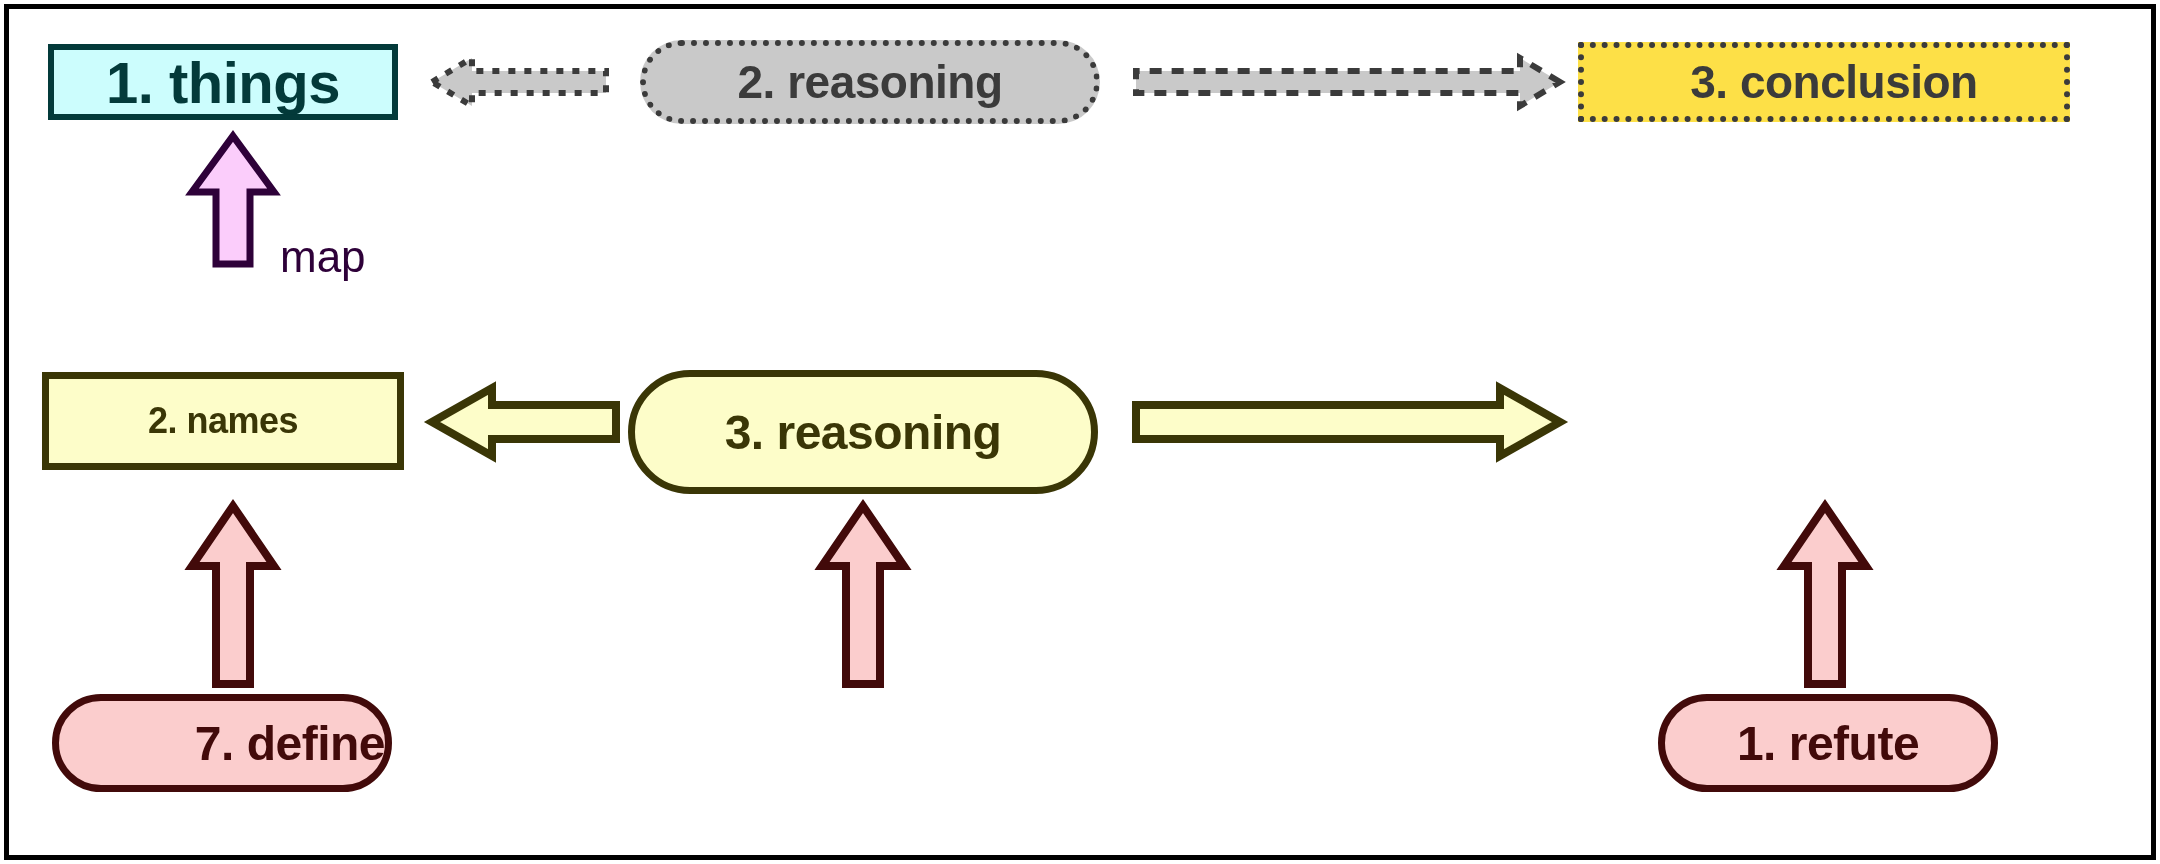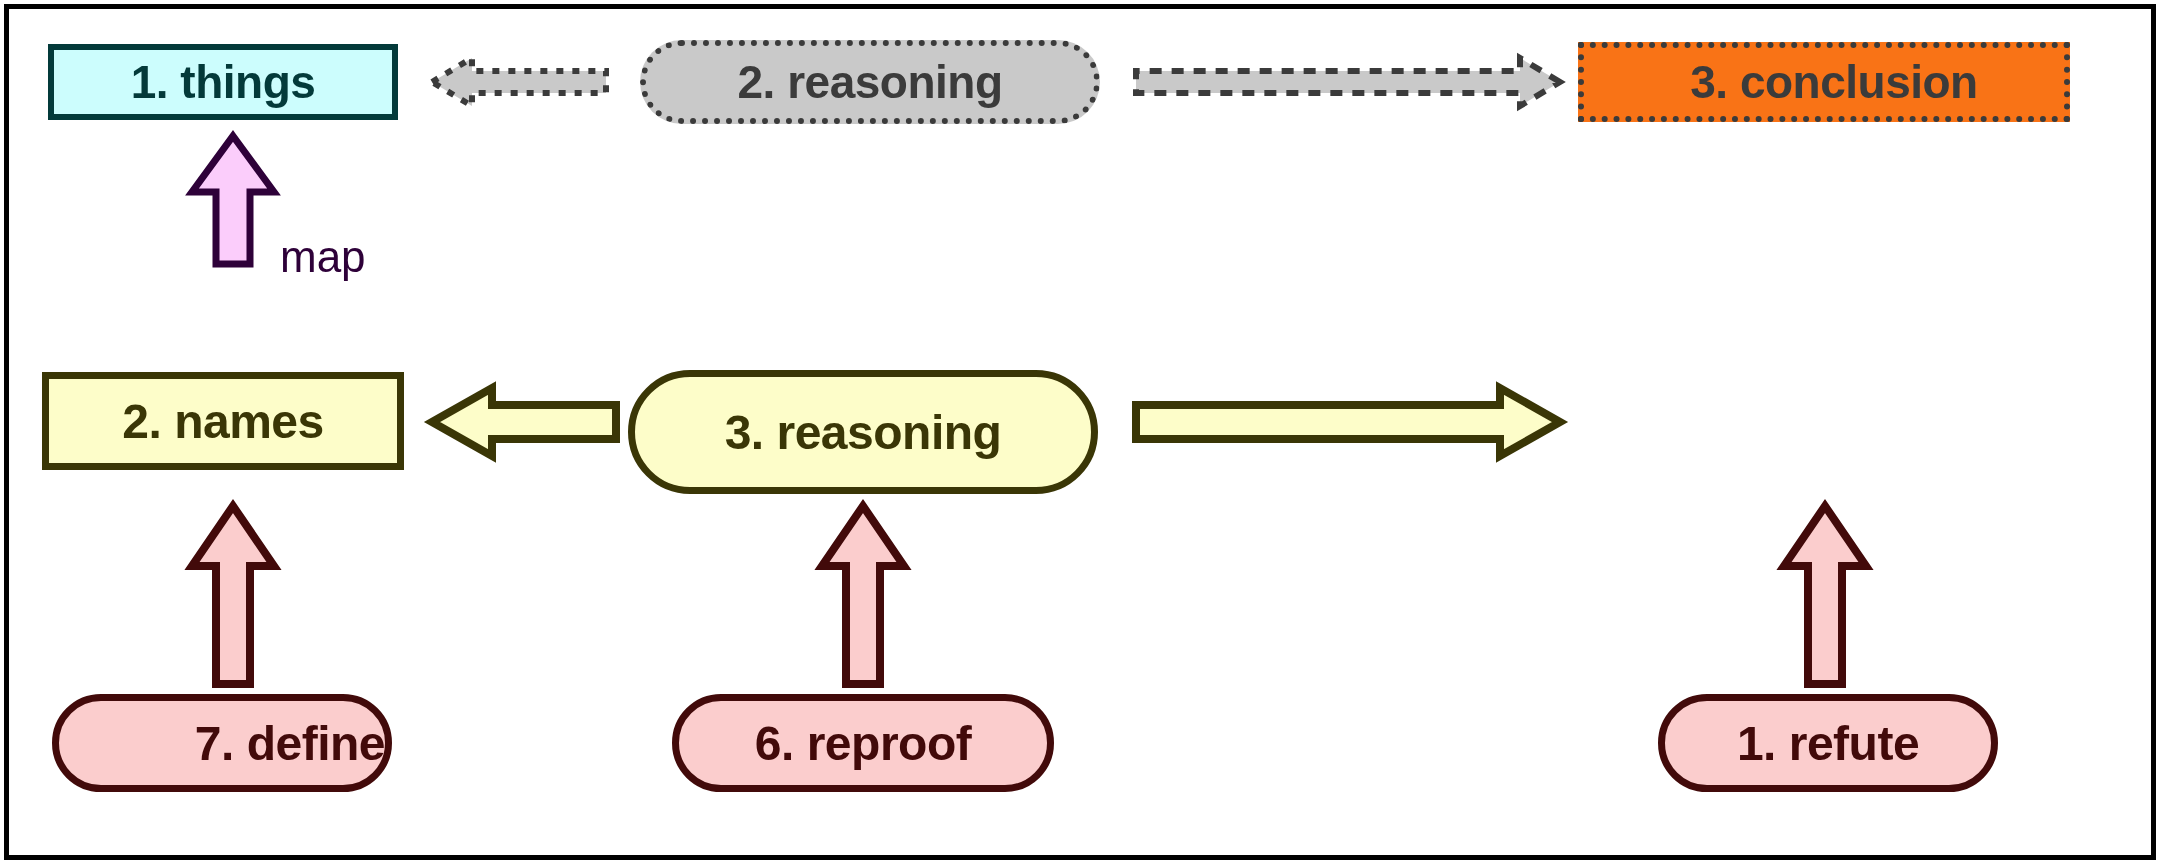--- a/index.html
+++ b/index.html
@@ -32,21 +32,21 @@
     display: flex;
     align-items: center;
     justify-content: center;
     box-sizing: border-box;
     font-weight: bold;
     white-space: nowrap;
     letter-spacing: -0.5px;
   }
   
   .node.gray-rect {
-    background: #f97316;
+    background: #fde047;
     border: 6px dotted #3b3b3b;
     color: #3b3b3b;
     padding-left: 20px;
   }
   .node.gray-stadium {
     background: #c9c9c9;
     border: 6px dotted #3b3b3b;
     color: #3b3b3b;
     border-radius: 999px;
   }
@@ -85,21 +85,21 @@
     position: absolute;
     overflow: visible;
   }
 </style>
 </head>
 <body>
 
 <div id="canvas">
   <div id="frame"></div>
 
-  <div class="node cyan-rect" style="left:48px; top:44px; width:350px; height:76px; font-size:46px;">
+  <div class="node cyan-rect" style="left:48px; top:44px; width:350px; height:76px; font-size:58px;">
     <span>1. things</span>
   </div>
 
   <svg class="arrow-svg" style="left:424px; top:52px;" width="190" height="60" viewBox="0 0 190 60">
     <path d="M 8,30 L 48,6 L 48,19 L 182,19 L 182,41 L 48,41 L 48,54 Z" fill="#c9c9c9" stroke="#3b3b3b" stroke-width="6" stroke-dasharray="7 9" stroke-linejoin="miter" stroke-linecap="butt"></path>
   </svg>
 
   <div class="node gray-stadium" style="left:640px; top:40px; width:460px; height:84px; font-size:46px;justify-content:center;">
     <span>2. reasoning</span>
   </div>
@@ -113,21 +113,21 @@
   </div>
 
   <svg class="arrow-svg" style="left:178px; top:130px;" width="110" height="140" viewBox="0 0 110 140">
     <path d="M 55,6 L 96,62 L 72,62 L 72,134 L 38,134 L 38,62 L 14,62 Z" fill="#fbcdfb" stroke="#2e0139" stroke-width="7" stroke-linejoin="miter"></path>
   </svg>
 
   <div class="edge-label" style="left:280px; top:232px; font-size:44px;">
     <span>map</span>
   </div>
 
-  <div class="node yellow-rect" style="left:42px; top:372px; width:362px; height:98px; font-size:48px;">
+  <div class="node yellow-rect" style="left:42px; top:372px; width:362px; height:98px; font-size:36px;">
     <span>2. names</span>
   </div>
 
   <svg class="arrow-svg" style="left:424px; top:382px;" width="200" height="80" viewBox="0 0 200 80">
     <path d="M 8,40 L 68,6 L 68,23 L 192,23 L 192,57 L 68,57 L 68,74 Z" fill="#fdfdc9" stroke="#3a3606" stroke-width="8" stroke-linejoin="miter"></path>
   </svg>
 
   <div class="node yellow-stadium" style="left:628px; top:370px; width:470px; height:124px; font-size:48px;">
     <span>3. reasoning</span>
   </div>
@@ -146,21 +146,18 @@
   </svg>
 
   <svg class="arrow-svg" style="left:1770px; top:500px;" width="110" height="190" viewBox="0 0 110 190">
     <path d="M 55,6 L 96,66 L 72,66 L 72,184 L 38,184 L 38,66 L 14,66 Z" fill="#fbcdcd" stroke="#420a0a" stroke-width="8" stroke-linejoin="miter"></path>
   </svg>
 
   <div class="node pink-stadium" style="left:52px; top:694px; width:340px; height:98px; font-size:48px;justify-content:flex-end;">
     <span>7. define</span>
   </div>
 
-  <div class="node pink-stadium" style="left:672px; top:694px; width:382px; height:98px; font-size:48px;">
-    <span>6. reproof</span>
-  </div>
 
   <div class="node pink-stadium" style="left:1658px; top:694px; width:340px; height:98px; font-size:48px;">
     <span>1. refute</span>
   </div>
 
 </div>
 
 </body></html>

